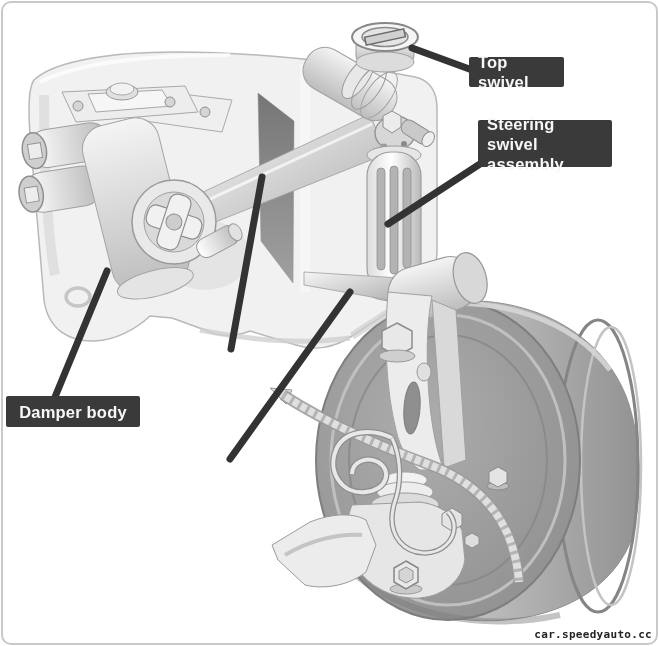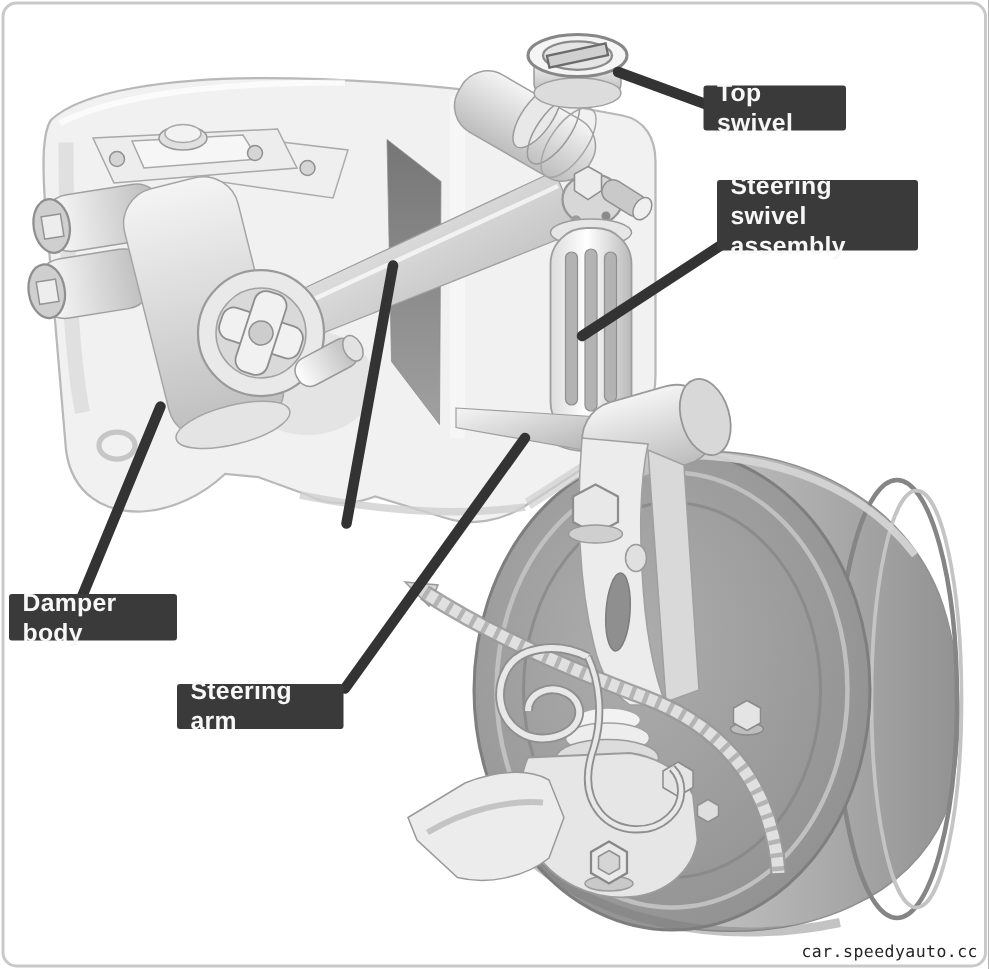--- a/index.html
+++ b/index.html
@@ -14,21 +14,21 @@
   #scene{position:absolute;left:0;top:0;z-index:1;}
   .callout{
     position:absolute;z-index:4;background:#3a3a3a;color:#f7f7f7;
     font-weight:bold;font-size:16.5px;line-height:20px;letter-spacing:.2px;
     display:flex;align-items:center;justify-content:center;
     padding:0 9px;box-sizing:border-box;white-space:pre-line;border-radius:2px;
   }
   .callout.left{justify-content:flex-start;}
   #watermark{
     position:absolute;right:7px;bottom:5px;z-index:4;color:#242424;
-    font-family:"DejaVu Sans Mono",monospace;font-size:11px;letter-spacing:.3px;
+    font-family:"DejaVu Sans Mono",monospace;font-size:11px;letter-spacing:.3px;font-weight:bold;
   }
 </style>
 </head>
 <body>
 
 <div id="stage">
   <div id="frame"></div>
 
   <svg id="scene" width="659" height="646" viewBox="0 0 659 646">
     <defs>
@@ -218,17 +218,16 @@
       <line class="leader" x1="483" y1="162" x2="388" y2="224"></line>
       <line class="leader" x1="231" y1="349" x2="262" y2="177"></line>
       <line class="leader" x1="55" y1="397" x2="107" y2="271"></line>
       <line class="leader" x1="230" y1="459" x2="350" y2="292"></line>
     </g>
   </svg>
 
   <div class="callout" style="left: 469px; top: 57px; width: 95px; height: 30px;">Top swivel</div>
   <div class="callout left" style="left: 478px; top: 120px; width: 134px; height: 47px;">Steering swivel
 assembly</div>
-  <div class="callout" style="left: 6px; top: 396px; width: 112px; height: 31px;">Damper body</div>
-  <div class="callout" style="left: 118px; top: 456px; width: 111px; height: 30px;">Steering arm</div>
+  <div class="callout" style="left: 6px; top: 396px; width: 134px; height: 31px;">Damper body</div>
 
   <div id="watermark">car.speedyauto.cc</div>
 </div>
 
 </body></html>

